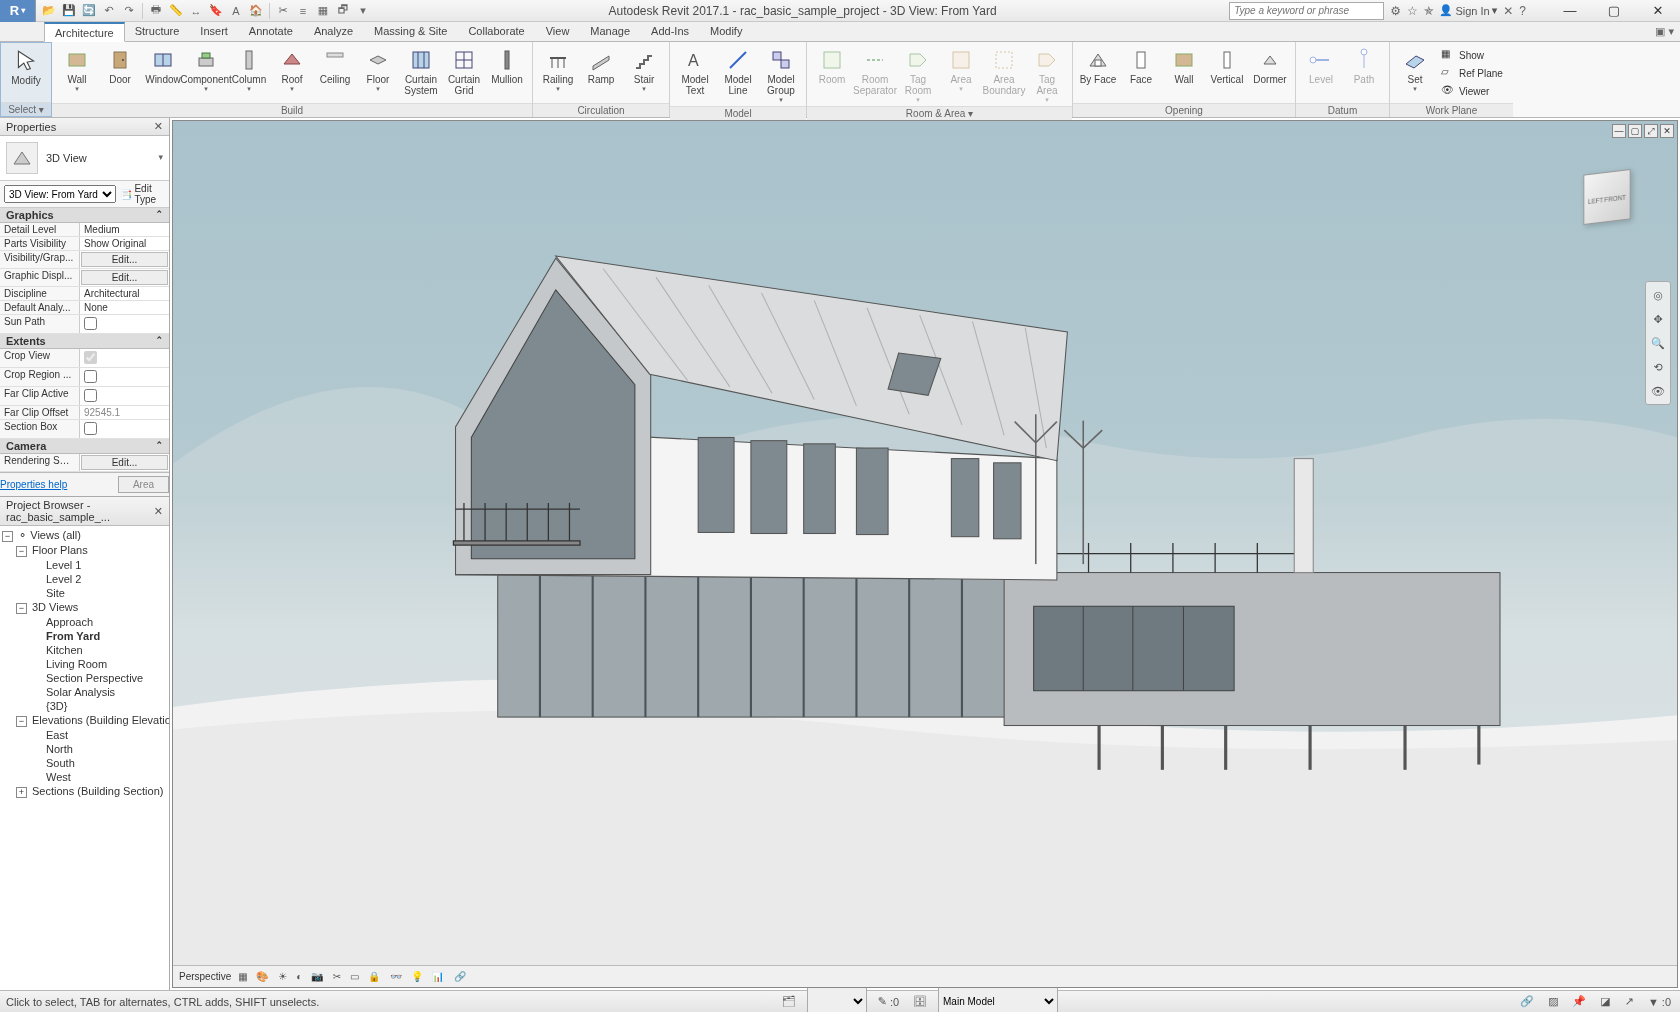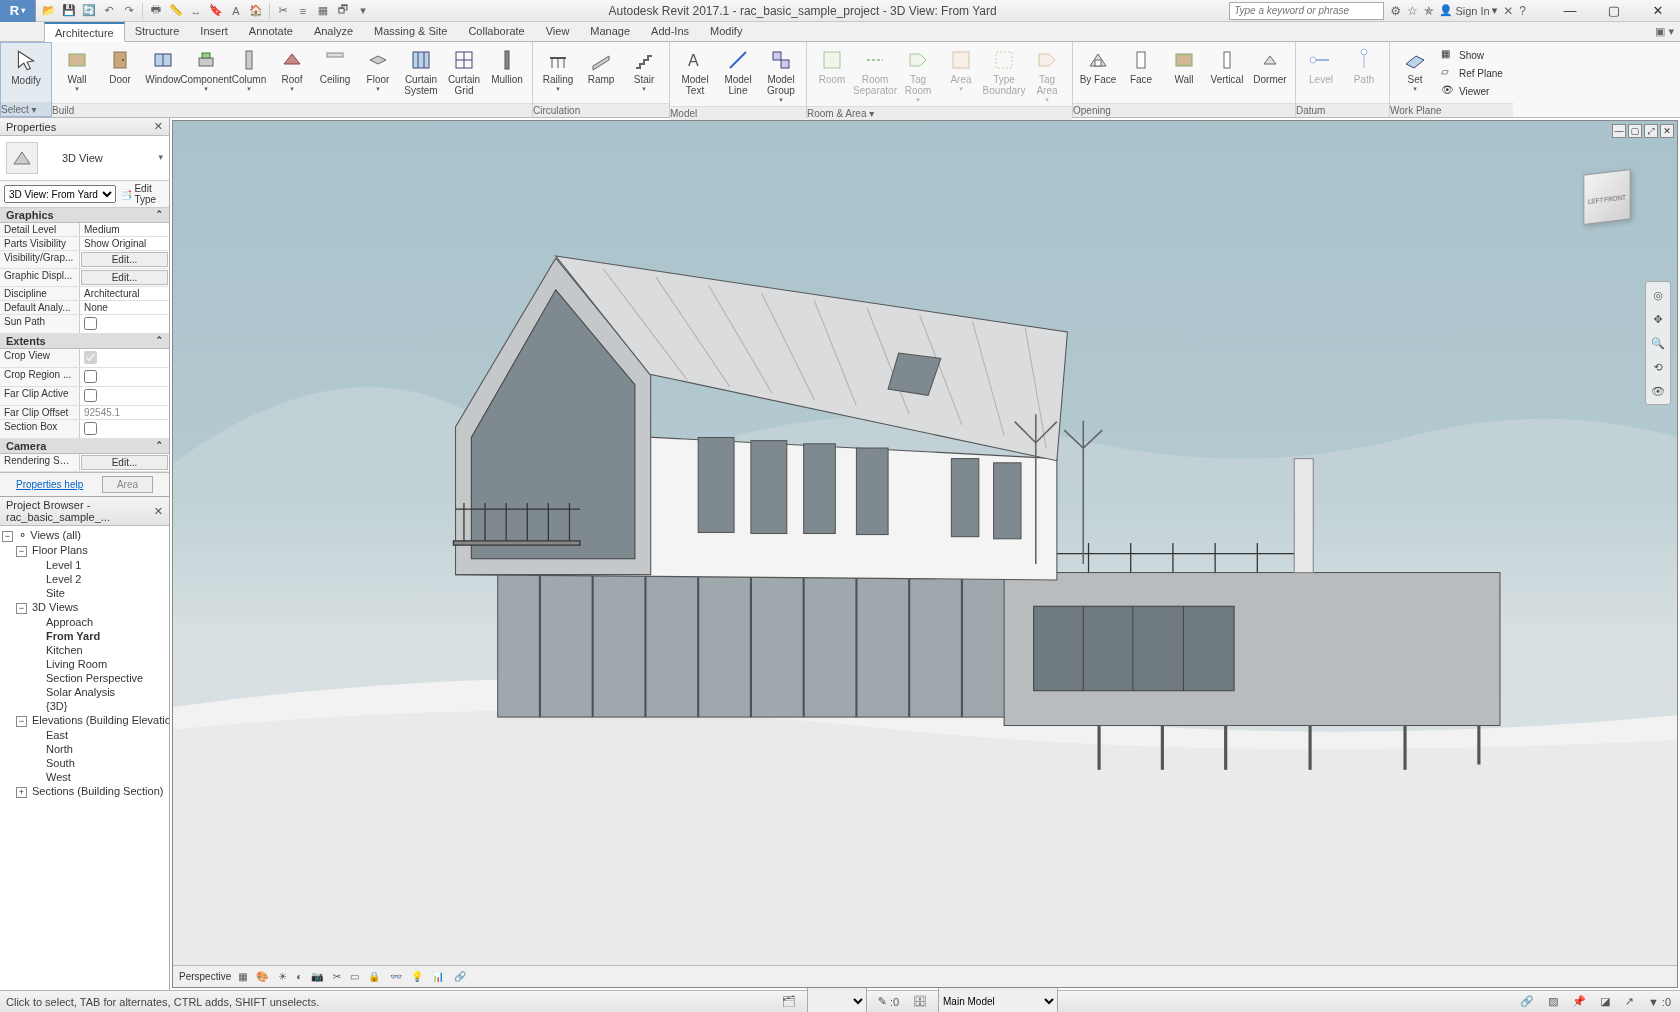--- a/index.html
+++ b/index.html
@@ -25,59 +25,59 @@
 .ribbon-tab { padding: 3px 10px 2px; cursor: pointer; color: #444; border-right: 1px solid transparent; }
 .ribbon-tab.active { background: #fff; border: 1px solid #b8b8b8; border-bottom-color: #fff; border-top: 2px solid #3f7fb7; margin-bottom: -1px; }
 .ribbon-tab:first-child { margin-left: 44px; }
 .ribbon-spacer { flex: 1; }
 .ribbon-tab-icon { padding: 3px 6px; color: #666; cursor: pointer; }
 
 
 .ribbon { height: 76px; background: #f8f8f8; border-bottom: 1px solid #b8b8b8; display: flex; }
 .ribbon-grp { border-right: 1px solid #d0d0d0; padding: 2px 4px 0; display: flex; flex-direction: column; position: relative; }
 .ribbon-grp-items { display: flex; flex: 1; align-items: flex-start; gap: 1px; }
-.ribbon-grp-label { font-size: 10px; color: #666; text-align: left; padding: 1px 0; background: #ececec; margin: 0 -4px; border-top: 1px solid #dcdcdc; }
+.ribbon-grp-label { font-size: 10px; color: #666; text-align: center; padding: 1px 0; background: #ececec; margin: 0 -4px; border-top: 1px solid #dcdcdc; }
 .rbtn-lg { width: 42px; display: flex; flex-direction: column; align-items: center; padding: 2px; cursor: pointer; border-radius: 2px; text-align: center; }
 .rbtn-lg.disabled { opacity: 0.45; cursor: default; }
 .rbtn-lg .ico { width: 28px; height: 28px; display: flex; align-items: center; justify-content: center; }
 .rbtn-lg .lbl { font-size: 10px; color: #444; line-height: 11px; }
 .rbtn-lg .drop::after { content: "▾"; font-size: 7px; color: #666; display: block; }
 .modify-grp { background: #e3eaf0; border: 1px solid #9bb8d6; }
 .modify-grp .ribbon-grp-label { background: #d0dce8; }
 
 
 .rbtn-col { display: flex; flex-direction: column; width: 72px; padding: 2px; gap: 0; }
 .rbtn-sm { display: flex; align-items: center; gap: 4px; padding: 1px 2px; cursor: pointer; border-radius: 2px; font-size: 10px; height: 18px; }
 .rbtn-sm .sico { width: 14px; height: 14px; flex-shrink: 0; }
 
 
 .content { display: flex; height: calc(100% - 22px - 20px - 76px - 22px); }
 
 .side-panels { width: 170px; display: flex; flex-direction: column; border-right: 1px solid #aaa; background: #4c1d95; }
 .panel-title { background: linear-gradient(#f4f4f4,#e4e4e4); border-bottom: 1px solid #bbb; padding: 2px 6px; font-size: 11px; display: flex; align-items: center; justify-content: space-between; }
 .panel-close { cursor: pointer; color: #555; font-size: 11px; }
 
-.prop-type { display: flex; align-items: center; padding: 6px; background: #fff; border-bottom: 1px solid #ccc; gap: 24px; cursor: pointer; }
+.prop-type { display: flex; align-items: center; padding: 6px; background: #fff; border-bottom: 1px solid #ccc; gap: 8px; cursor: pointer; }
 .prop-type-ico { width: 32px; height: 32px; border: 1px solid #ccc; background: #f0f0f0; display: flex; align-items: center; justify-content: center; }
 .prop-type-lbl { flex: 1; font-size: 11px; }
 .prop-type-lbl::after { content: "▾"; float: right; color: #666; font-size: 9px; }
 
 .prop-hdr { display: flex; padding: 2px 4px; background: #f7f7f7; border-bottom: 1px solid #ccc; align-items: center; gap: 4px; }
 .prop-hdr select { font-size: 10px; flex: 1; height: 18px; }
 .edit-type { font-size: 10px; cursor: pointer; display: flex; align-items: center; gap: 2px; }
 
 .prop-section { background: #ddd; padding: 1px 6px; font-size: 11px; font-weight: bold; display: flex; justify-content: space-between; border-bottom: 1px solid #bbb; }
 .prop-section .coll { font-size: 9px; cursor: pointer; }
 .prop-row { display: flex; border-bottom: 1px solid #e0e0e0; background: #fff; }
 .prop-row .pname { width: 80px; padding: 1px 4px; font-size: 10px; border-right: 1px solid #ccc; background: #f7f7f7; overflow: hidden; white-space: nowrap; text-overflow: ellipsis; }
 .prop-row .pval { flex: 1; padding: 1px 4px; font-size: 10px; overflow: hidden; }
 .prop-row .pval.btn { text-align: center; background: #eee; border: 1px solid #bbb; margin: 1px; cursor: pointer; }
 .prop-row input[type=checkbox] { margin: 1px 0; }
 
-.prop-footer { display: flex; padding: 3px 16px; border-top: 1px solid #bbb; background: #f4f4f4; align-items: center; }
+.prop-footer { display: flex; padding: 3px 0; border-top: 1px solid #bbb; background: #f4f4f4; align-items: center; }
 .prop-help { color: #0066cc; text-decoration: underline; cursor: pointer; font-size: 10px; flex: 1; }
 .apply-btn { padding: 2px 14px; font-size: 10px; border: 1px solid #aaa; background: #eee; color: #888; }
 
 .browser { flex: 1; display: flex; flex-direction: column; overflow: hidden; border-top: 1px solid #aaa; }
 .browser-tree { flex: 1; overflow: auto; background: #fff; font-size: 11px; padding: 2px; }
 .tree-node { padding: 1px 0 1px 0; white-space: nowrap; }
 .tree-toggle { display: inline-block; width: 11px; height: 11px; border: 1px solid #888; text-align: center; line-height: 9px; font-size: 9px; margin-right: 3px; cursor: pointer; background: #fff; }
 .tree-lbl { cursor: pointer; padding: 0 2px; }
 .tree-lbl.bold { font-weight: bold; }
 .indent-1 { padding-left: 14px; }
@@ -399,21 +399,21 @@
           </div>
           <div class="lbl">Area</div>
           <div class="drop"></div>
         </div>
         <div class="rbtn-lg disabled">
           <div class="ico">
             <svg viewBox="0 0 24 24" width="24" height="24">
               <rect x="4" y="4" width="16" height="16" fill="none" stroke="#a84" stroke-dasharray="2 2"></rect>
             </svg>
           </div>
-          <div class="lbl">Type
+          <div class="lbl">Area
 Boundary</div>
         </div>
         <div class="rbtn-lg disabled">
           <div class="ico">
             <svg viewBox="0 0 24 24" width="24" height="24">
               <path d="M4 6h10l6 6-6 6H4z" fill="#f4e8d8" stroke="#a84"></path>
             </svg>
           </div>
           <div class="lbl">Tag
 Area</div>

